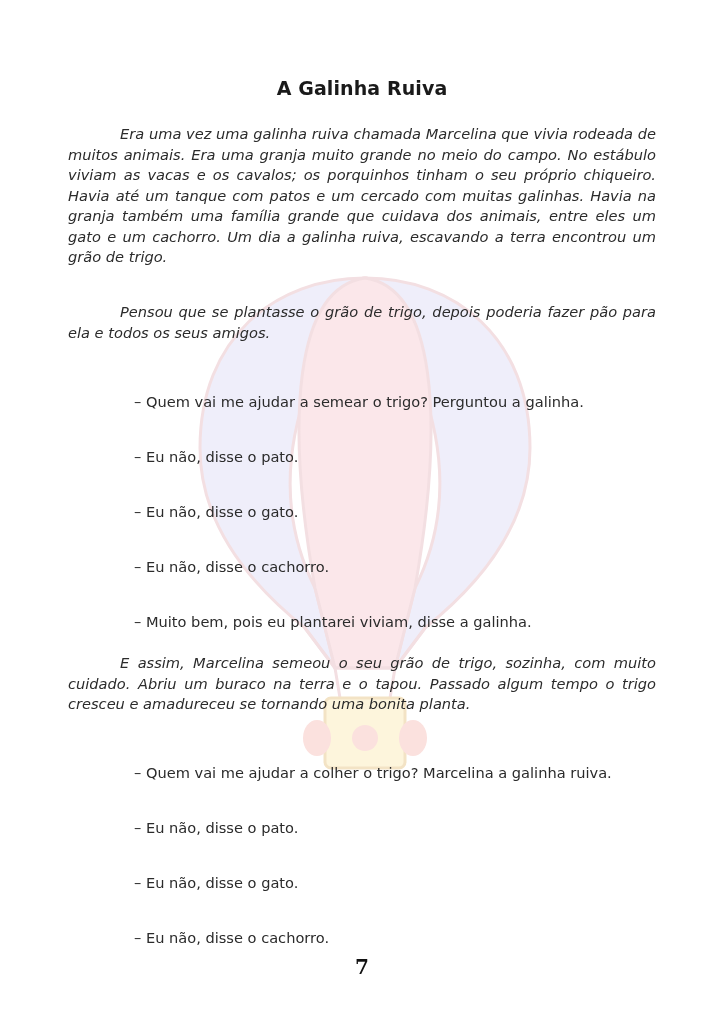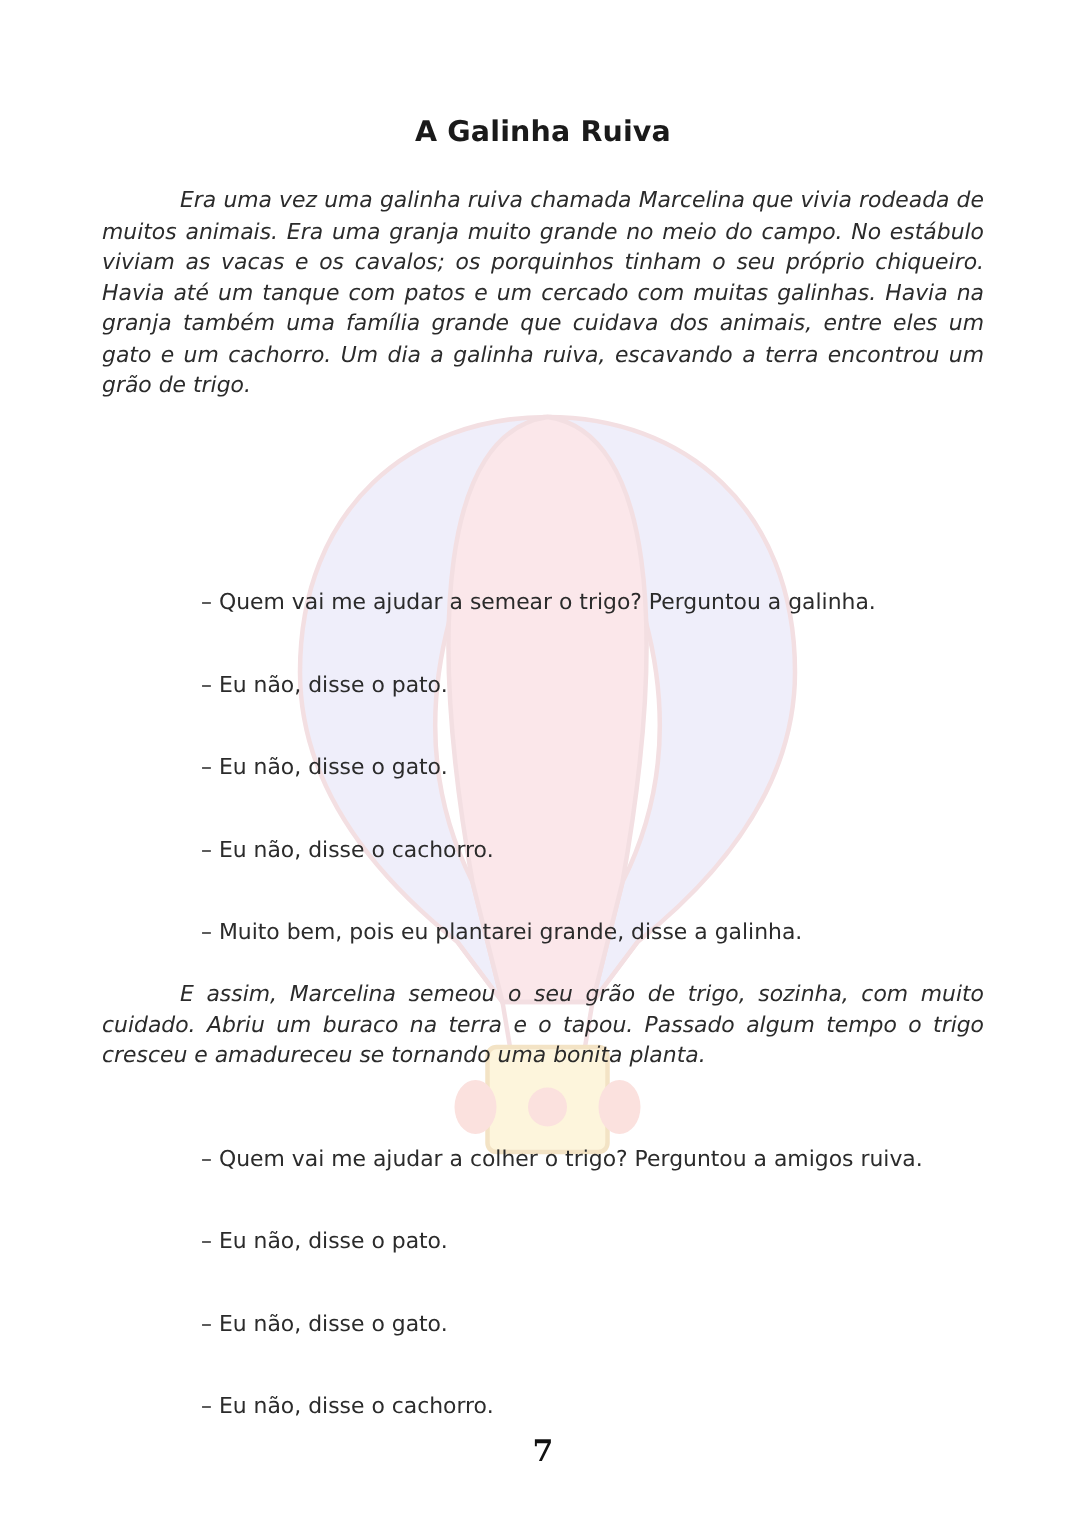--- a/index.html
+++ b/index.html
@@ -53,28 +53,29 @@
 
   <ellipse cx="132" cy="470" rx="14" ry="18" fill="#fbe1de"></ellipse>
   <ellipse cx="228" cy="470" rx="14" ry="18" fill="#fbe1de"></ellipse>
   <circle cx="180" cy="470" r="13" fill="#fbe1de"></circle>
 </svg>
 
 <main class="page">
   <h1 class="title">A Galinha Ruiva</h1>
 
   <p class="para last-left" style="top:124px;">Era uma vez uma galinha ruiva chamada Marcelina que vivia rodeada de muitos animais. Era uma granja muito grande no meio do campo. No estábulo viviam as vacas e os cavalos; os porquinhos tinham o seu próprio chiqueiro. Havia até um tanque com patos e um cercado com muitas gali­nhas. Havia na granja também uma família grande que cuidava dos animais, entre eles um gato e um cachorro. Um dia a galinha ruiva, escavando a terra encontrou um grão de trigo.</p>
+  <p class="para last-left" style="top:302px;">Pensou que se plantasse o grão de trigo, depois poderia fazer pão para ela e todos os seus amigos.</p>
 
   <p class="dialog" style="top:378px;">– Quem vai me ajudar a semear o trigo? Perguntou a galinha.</p>
   <p class="dialog" style="top:433px;">– Eu não, disse o pato.</p>
   <p class="dialog" style="top:488px;">– Eu não, disse o gato.</p>
   <p class="dialog" style="top:543px;">– Eu não, disse o cachorro.</p>
-  <p class="dialog" style="top:598px;">– Muito bem, pois eu plantarei grande, disse a galinha.</p>
+  <p class="dialog" style="top:598px;">– Muito bem, pois eu plantarei viviam, disse a galinha.</p>
 
   <p class="para last-left" style="top:653px;">E assim, Marcelina semeou o seu grão de trigo, sozinha, com muito cuidado. Abriu um buraco na terra e o tapou. Passado algum tempo o trigo cresceu e amadureceu se tornando uma bonita planta.</p>
 
-  <p class="dialog" style="top:749px;">– Quem vai me ajudar a colher o trigo? Perguntou a amigos ruiva.</p>
+  <p class="dialog" style="top:749px;">– Quem vai me ajudar a colher o trigo? Marcelina a galinha ruiva.</p>
   <p class="dialog" style="top:804px;">– Eu não, disse o pato.</p>
   <p class="dialog" style="top:859px;">– Eu não, disse o gato.</p>
   <p class="dialog" style="top:914px;">– Eu não, disse o cachorro.</p>
 
   <div class="page-number">7</div>
 </main>
 
 </body></html>

